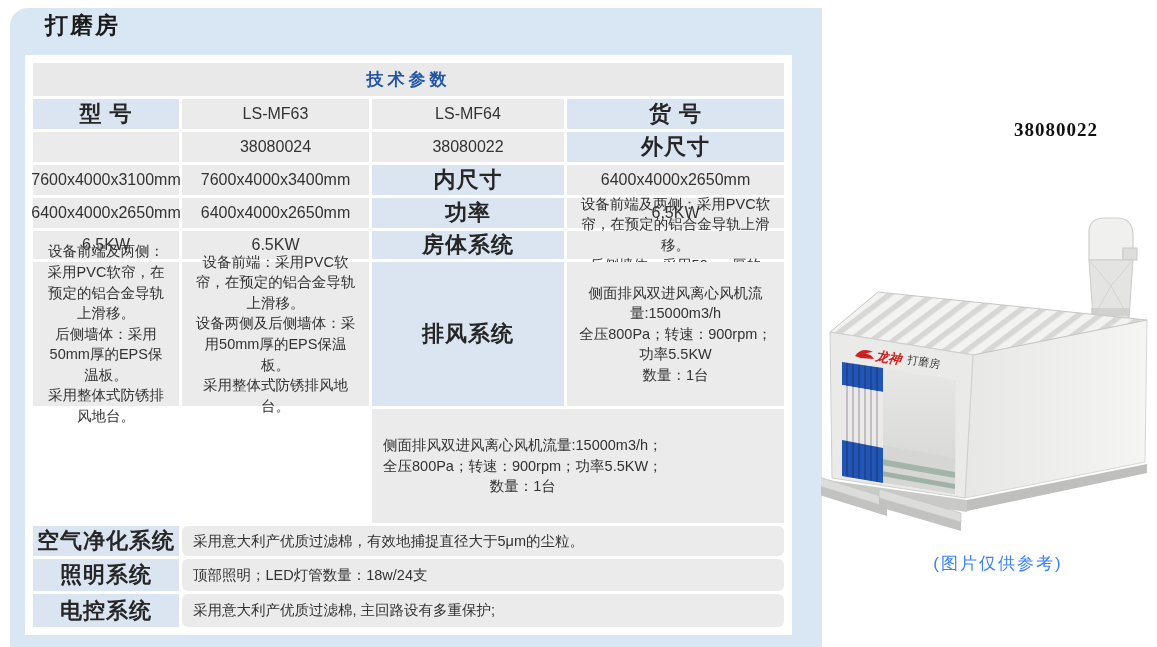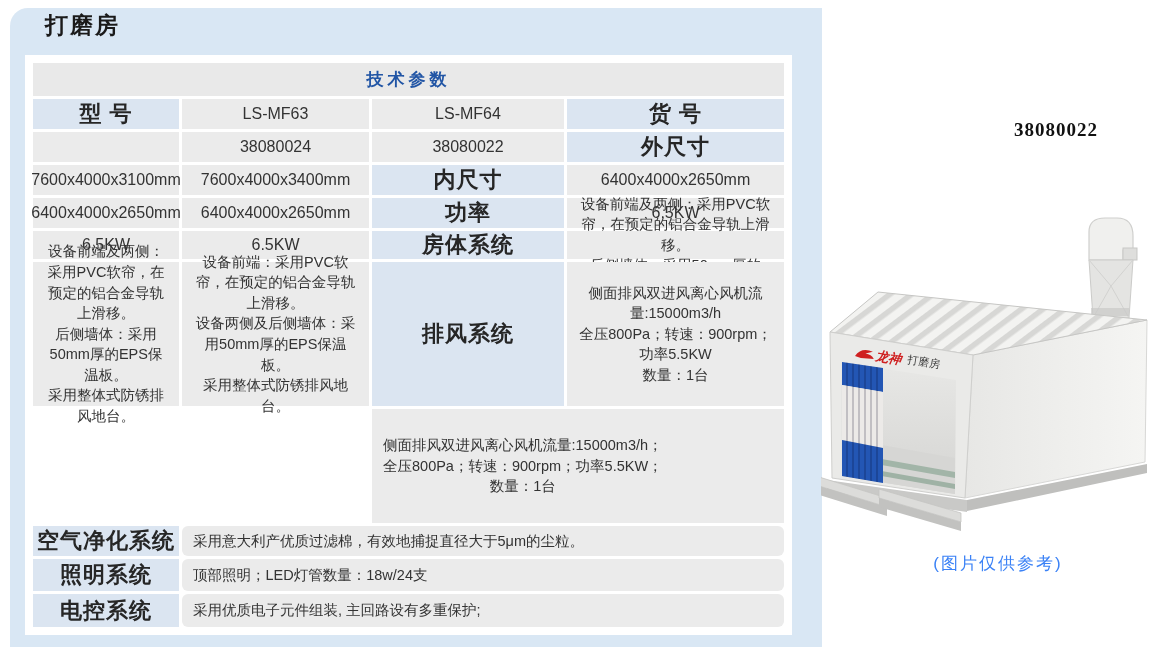--- a/index.html
+++ b/index.html
@@ -102,21 +102,21 @@
 全压800Pa；转速：900rpm；功率5.5KW；
 数量：1台</div>
 
   <div class="cell lbl">空气净化系统</div>
   <div class="cell desc span234">采用意大利产优质过滤棉，有效地捕捉直径大于5μm的尘粒。</div>
 
   <div class="cell lbl">照明系统</div>
   <div class="cell desc span234">顶部照明；LED灯管数量：18w/24支</div>
 
   <div class="cell lbl">电控系统</div>
-  <div class="cell desc span234">采用优质电子元件组装, 主回路设有多重保护;</div>
+  <div class="cell desc span234">采用意大利产优质过滤棉, 主回路设有多重保护;</div>
 </div>
 
 <div class="product-code">38080022</div>
 
 <svg class="product-svg" viewBox="0 0 334 370" xmlns="http://www.w3.org/2000/svg">
   <defs>
     <pattern id="roofStripes" patternUnits="userSpaceOnUse" width="20" height="13" patternTransform="rotate(-37)">
       <rect width="20" height="13" fill="#f3f3f1"></rect>
       <rect width="20" height="5.5" fill="#d7d7d5"></rect>
     </pattern>

